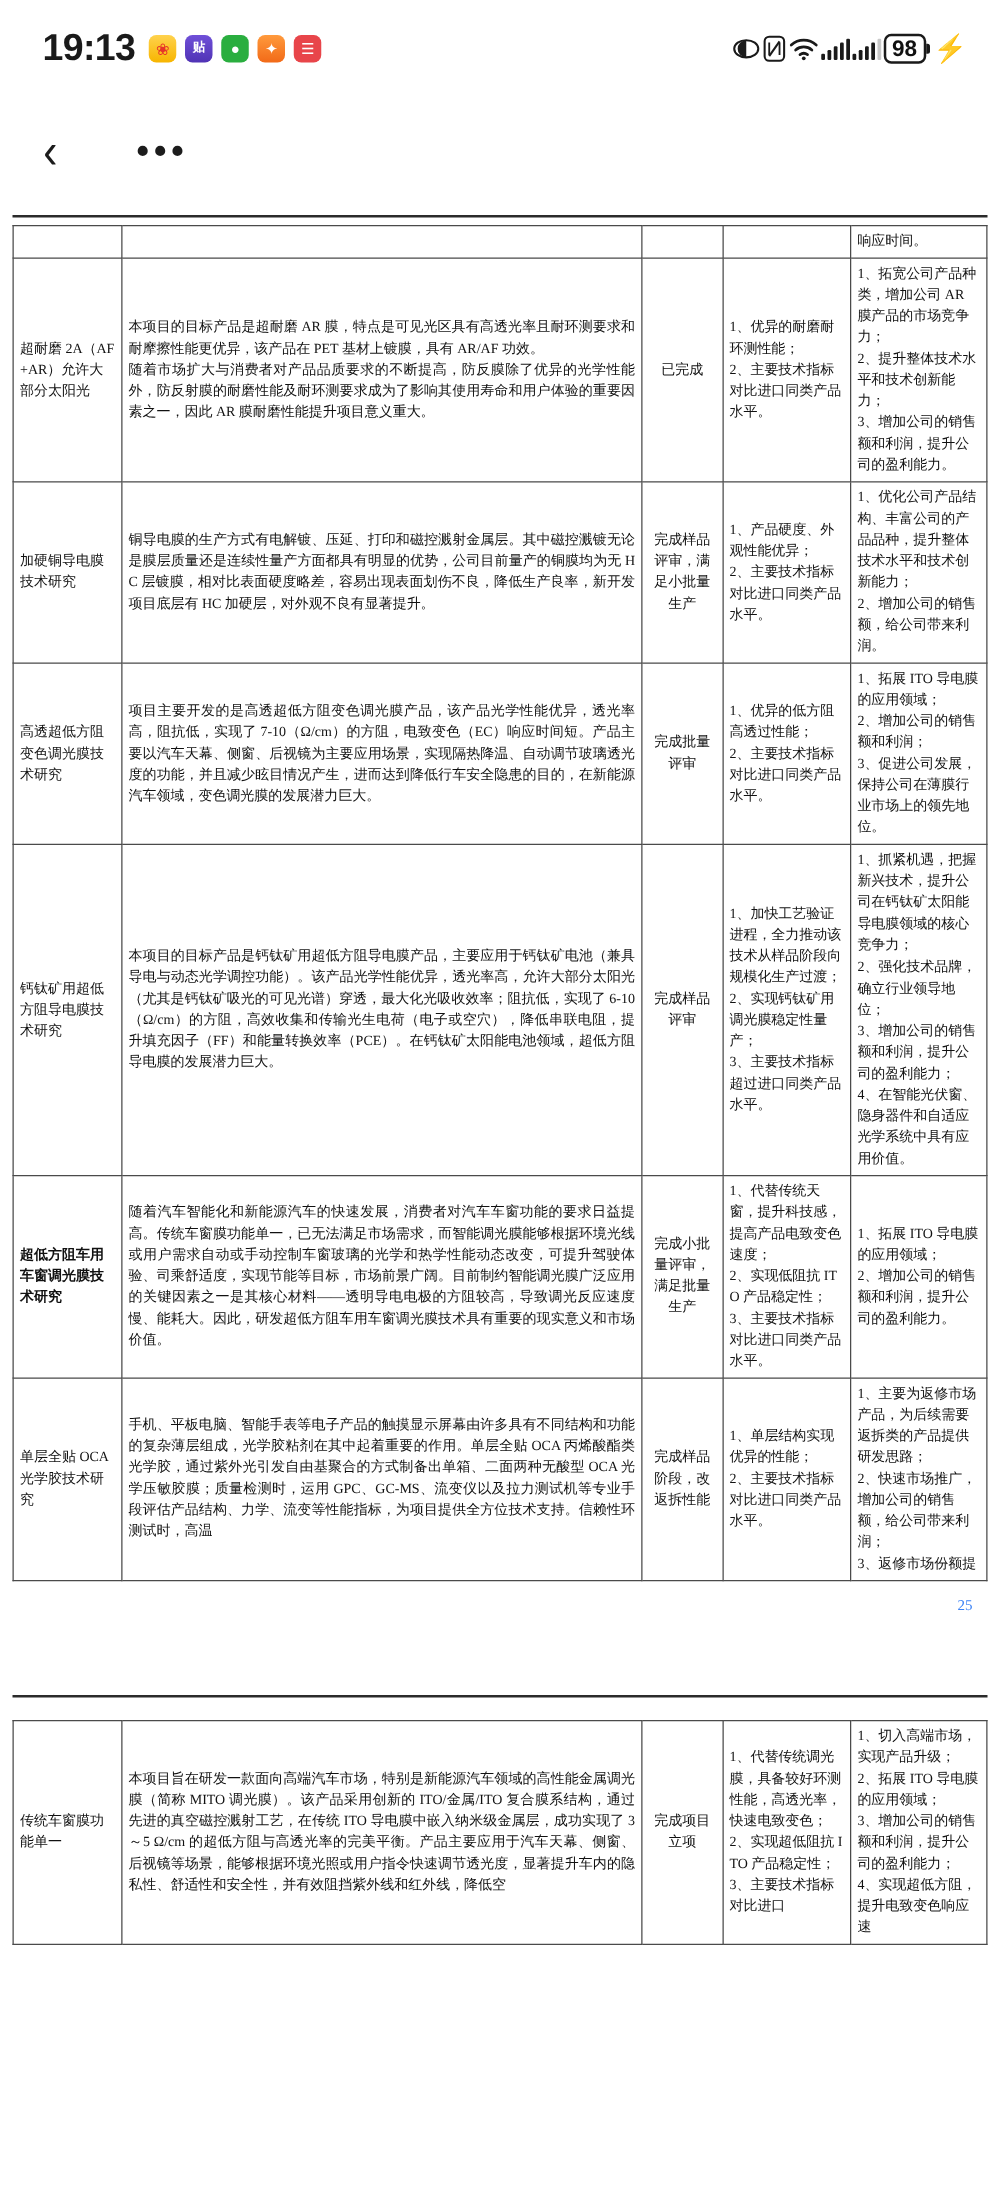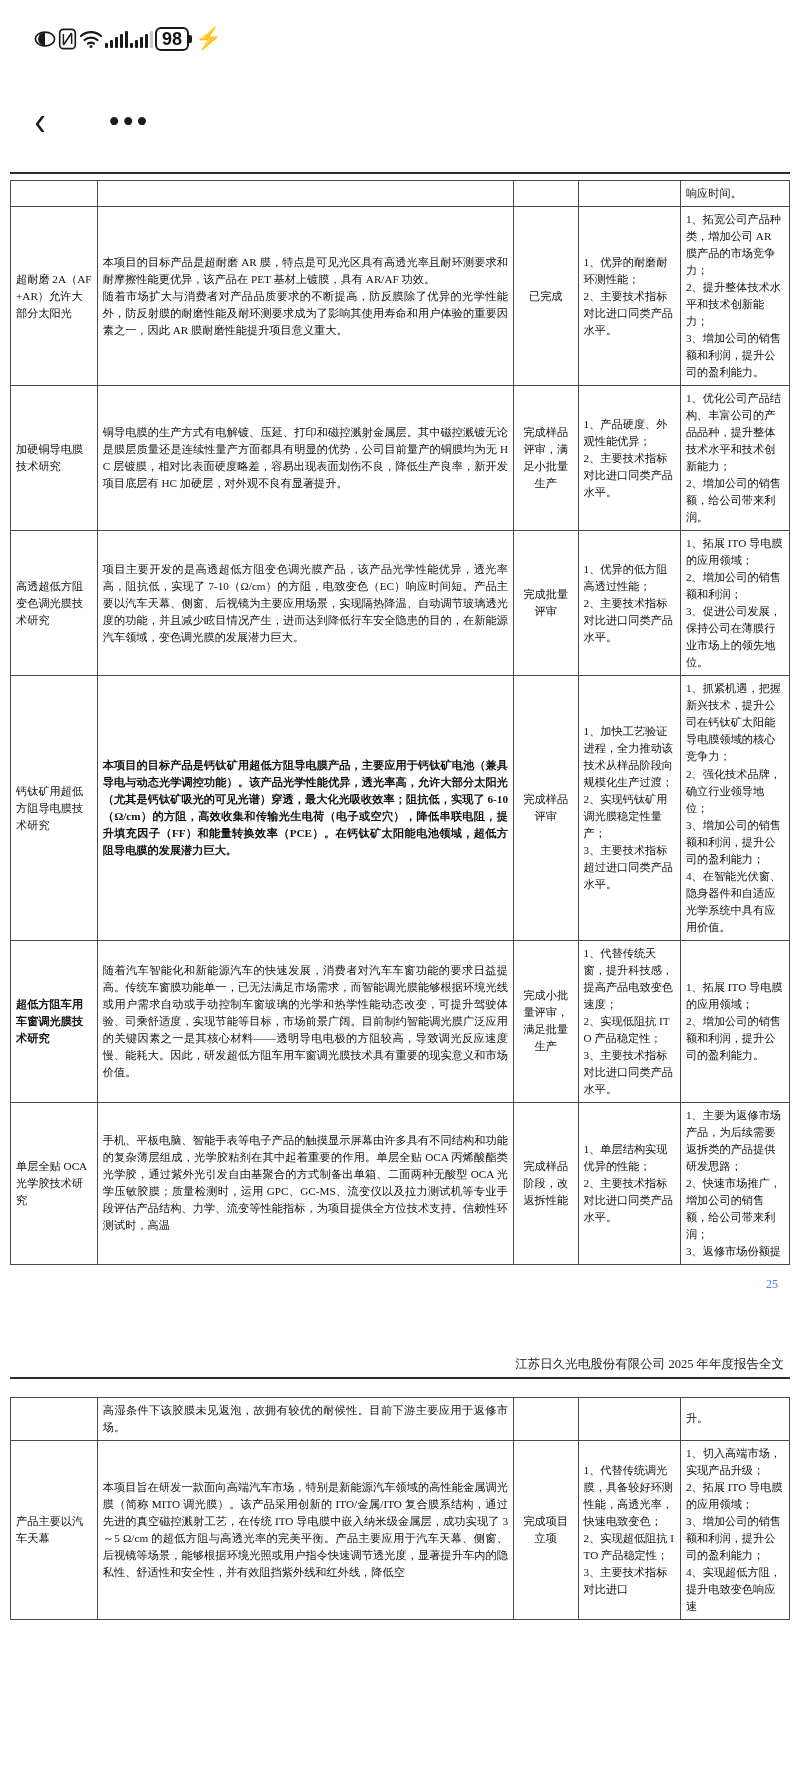--- a/index.html
+++ b/index.html
@@ -174,20 +174,28 @@
     position:absolute; left:50%; top:50%;
     transform:translate(-50%,-50%);
     width:18px;height:30px;
     border:3px solid #8fb9e0; border-radius:4px;
   }
 </style>
 </head>
 <body>
 
 <div class="statusbar">
+  <div class="sb-left">
+    <span class="sb-time">19:13</span>
+    <span class="appicon ic-weibo">❀</span>
+    <span class="appicon ic-tieba">贴</span>
+    <span class="appicon ic-wechat">●</span>
+    <span class="appicon ic-alipay">✦</span>
+    <span class="appicon ic-book">☰</span>
+  </div>
   <div class="sb-right">
     <span class="sb-ico">
       <svg width="22" height="22" viewBox="0 0 24 24">
           <ellipse cx="12" cy="12" rx="10.5" ry="7.5" fill="none" stroke="#1a1a1a" stroke-width="1.8"></ellipse>
           <path d="M12 4.5a7.5 7.5 0 000 15z" fill="#1a1a1a"></path>
         </svg>
     </span>
     <span class="sb-ico">
       <svg width="19" height="22" viewBox="0 0 20 24">
           <rect x="1.5" y="1.5" width="17" height="21" rx="4" fill="none" stroke="#1a1a1a" stroke-width="1.8"></rect>
@@ -276,21 +284,21 @@
         <td class="c-status" style="white-space: pre-wrap;">完成批量评审</td>
         <td class="c-goal" style="white-space: pre-wrap;">1、优异的低方阻高透过性能；
 2、主要技术指标对比进口同类产品水平。</td>
         <td class="c-impact" style="white-space: pre-wrap;">1、拓展 ITO 导电膜的应用领域；
 2、增加公司的销售额和利润；
 3、促进公司发展，保持公司在薄膜行业市场上的领先地位。</td>
       </tr>
 
       <tr>
         <td class="c-name" style="white-space: pre-wrap;">钙钛矿用超低方阻导电膜技术研究</td>
-        <td class="c-desc" style="white-space: pre-wrap; font-weight: bold;">本项目的目标产品是钙钛矿用超低方阻导电膜产品，主要应用于钙钛矿电池（兼具导电与动态光学调控功能）。该产品光学性能优异，透光率高，允许大部分太阳光（尤其是钙钛矿吸光的可见光谱）穿透，最大化光吸收效率；阻抗低，实现了 6-10（Ω/cm）的方阻，高效收集和传输光生电荷（电子或空穴），降低串联电阻，提升填充因子（FF）和能量转换效率（PCE）。在钙钛矿太阳能电池领域，超低方阻导电膜的发展潜力巨大。</td>
+        <td class="c-desc" style="white-space: pre-wrap;">本项目的目标产品是钙钛矿用超低方阻导电膜产品，主要应用于钙钛矿电池（兼具导电与动态光学调控功能）。该产品光学性能优异，透光率高，允许大部分太阳光（尤其是钙钛矿吸光的可见光谱）穿透，最大化光吸收效率；阻抗低，实现了 6-10（Ω/cm）的方阻，高效收集和传输光生电荷（电子或空穴），降低串联电阻，提升填充因子（FF）和能量转换效率（PCE）。在钙钛矿太阳能电池领域，超低方阻导电膜的发展潜力巨大。</td>
         <td class="c-status" style="white-space: pre-wrap;">完成样品评审</td>
         <td class="c-goal" style="white-space: pre-wrap;">1、加快工艺验证进程，全力推动该技术从样品阶段向规模化生产过渡；
 2、实现钙钛矿用调光膜稳定性量产；
 3、主要技术指标超过进口同类产品水平。</td>
         <td class="c-impact" style="white-space: pre-wrap;">1、抓紧机遇，把握新兴技术，提升公司在钙钛矿太阳能导电膜领域的核心竞争力；
 2、强化技术品牌，确立行业领导地位；
 3、增加公司的销售额和利润，提升公司的盈利能力；
 4、在智能光伏窗、隐身器件和自适应光学系统中具有应用价值。</td>
       </tr>
 
@@ -315,41 +323,33 @@
 2、快速市场推广，增加公司的销售额，给公司带来利润；
 3、返修市场份额提</td>
       </tr>
     </tbody>
   </table>
 
   <div class="pagenum">25</div>
 
   <div class="gap"></div>
 
-  <div class="footer-head">江苏日久光电股份有限公司 2025 年年度报告全文</div>
   <div class="footer-rule"></div>
 
   <table class="doc">
     <colgroup>
       <col class="c-name">
         <col class="c-desc">
         <col class="c-status">
         <col class="c-goal">
         <col class="c-impact">
     </colgroup>
     <tbody>
       <tr>
-        <td class="c-name" style="white-space: pre-wrap;"></td>
-        <td class="c-desc" style="white-space: pre-wrap;">高湿条件下该胶膜未见返泡，故拥有较优的耐候性。目前下游主要应用于返修市场。</td>
-        <td class="c-status" style="white-space: pre-wrap;"></td>
-        <td class="c-goal" style="white-space: pre-wrap;"></td>
-        <td class="c-impact" style="white-space: pre-wrap;">升。</td>
-      </tr>
-      <tr>
-        <td class="c-name" style="white-space: pre-wrap;">产品主要以汽车天幕</td>
+        <td class="c-name" style="white-space: pre-wrap;">传统车窗膜功能单一</td>
         <td class="c-desc" style="white-space: pre-wrap;">本项目旨在研发一款面向高端汽车市场，特别是新能源汽车领域的高性能金属调光膜（简称 MITO 调光膜）。该产品采用创新的 ITO/金属/ITO 复合膜系结构，通过先进的真空磁控溅射工艺，在传统 ITO 导电膜中嵌入纳米级金属层，成功实现了 3～5 Ω/cm 的超低方阻与高透光率的完美平衡。产品主要应用于汽车天幕、侧窗、后视镜等场景，能够根据环境光照或用户指令快速调节透光度，显著提升车内的隐私性、舒适性和安全性，并有效阻挡紫外线和红外线，降低空</td>
         <td class="c-status" style="white-space: pre-wrap;">完成项目立项</td>
         <td class="c-goal" style="white-space: pre-wrap;">1、代替传统调光膜，具备较好环测性能，高透光率，快速电致变色；
 2、实现超低阻抗 ITO 产品稳定性；
 3、主要技术指标对比进口</td>
         <td class="c-impact" style="white-space: pre-wrap;">1、切入高端市场，实现产品升级；
 2、拓展 ITO 导电膜的应用领域；
 3、增加公司的销售额和利润，提升公司的盈利能力；
 4、实现超低方阻，提升电致变色响应速</td>
       </tr>

